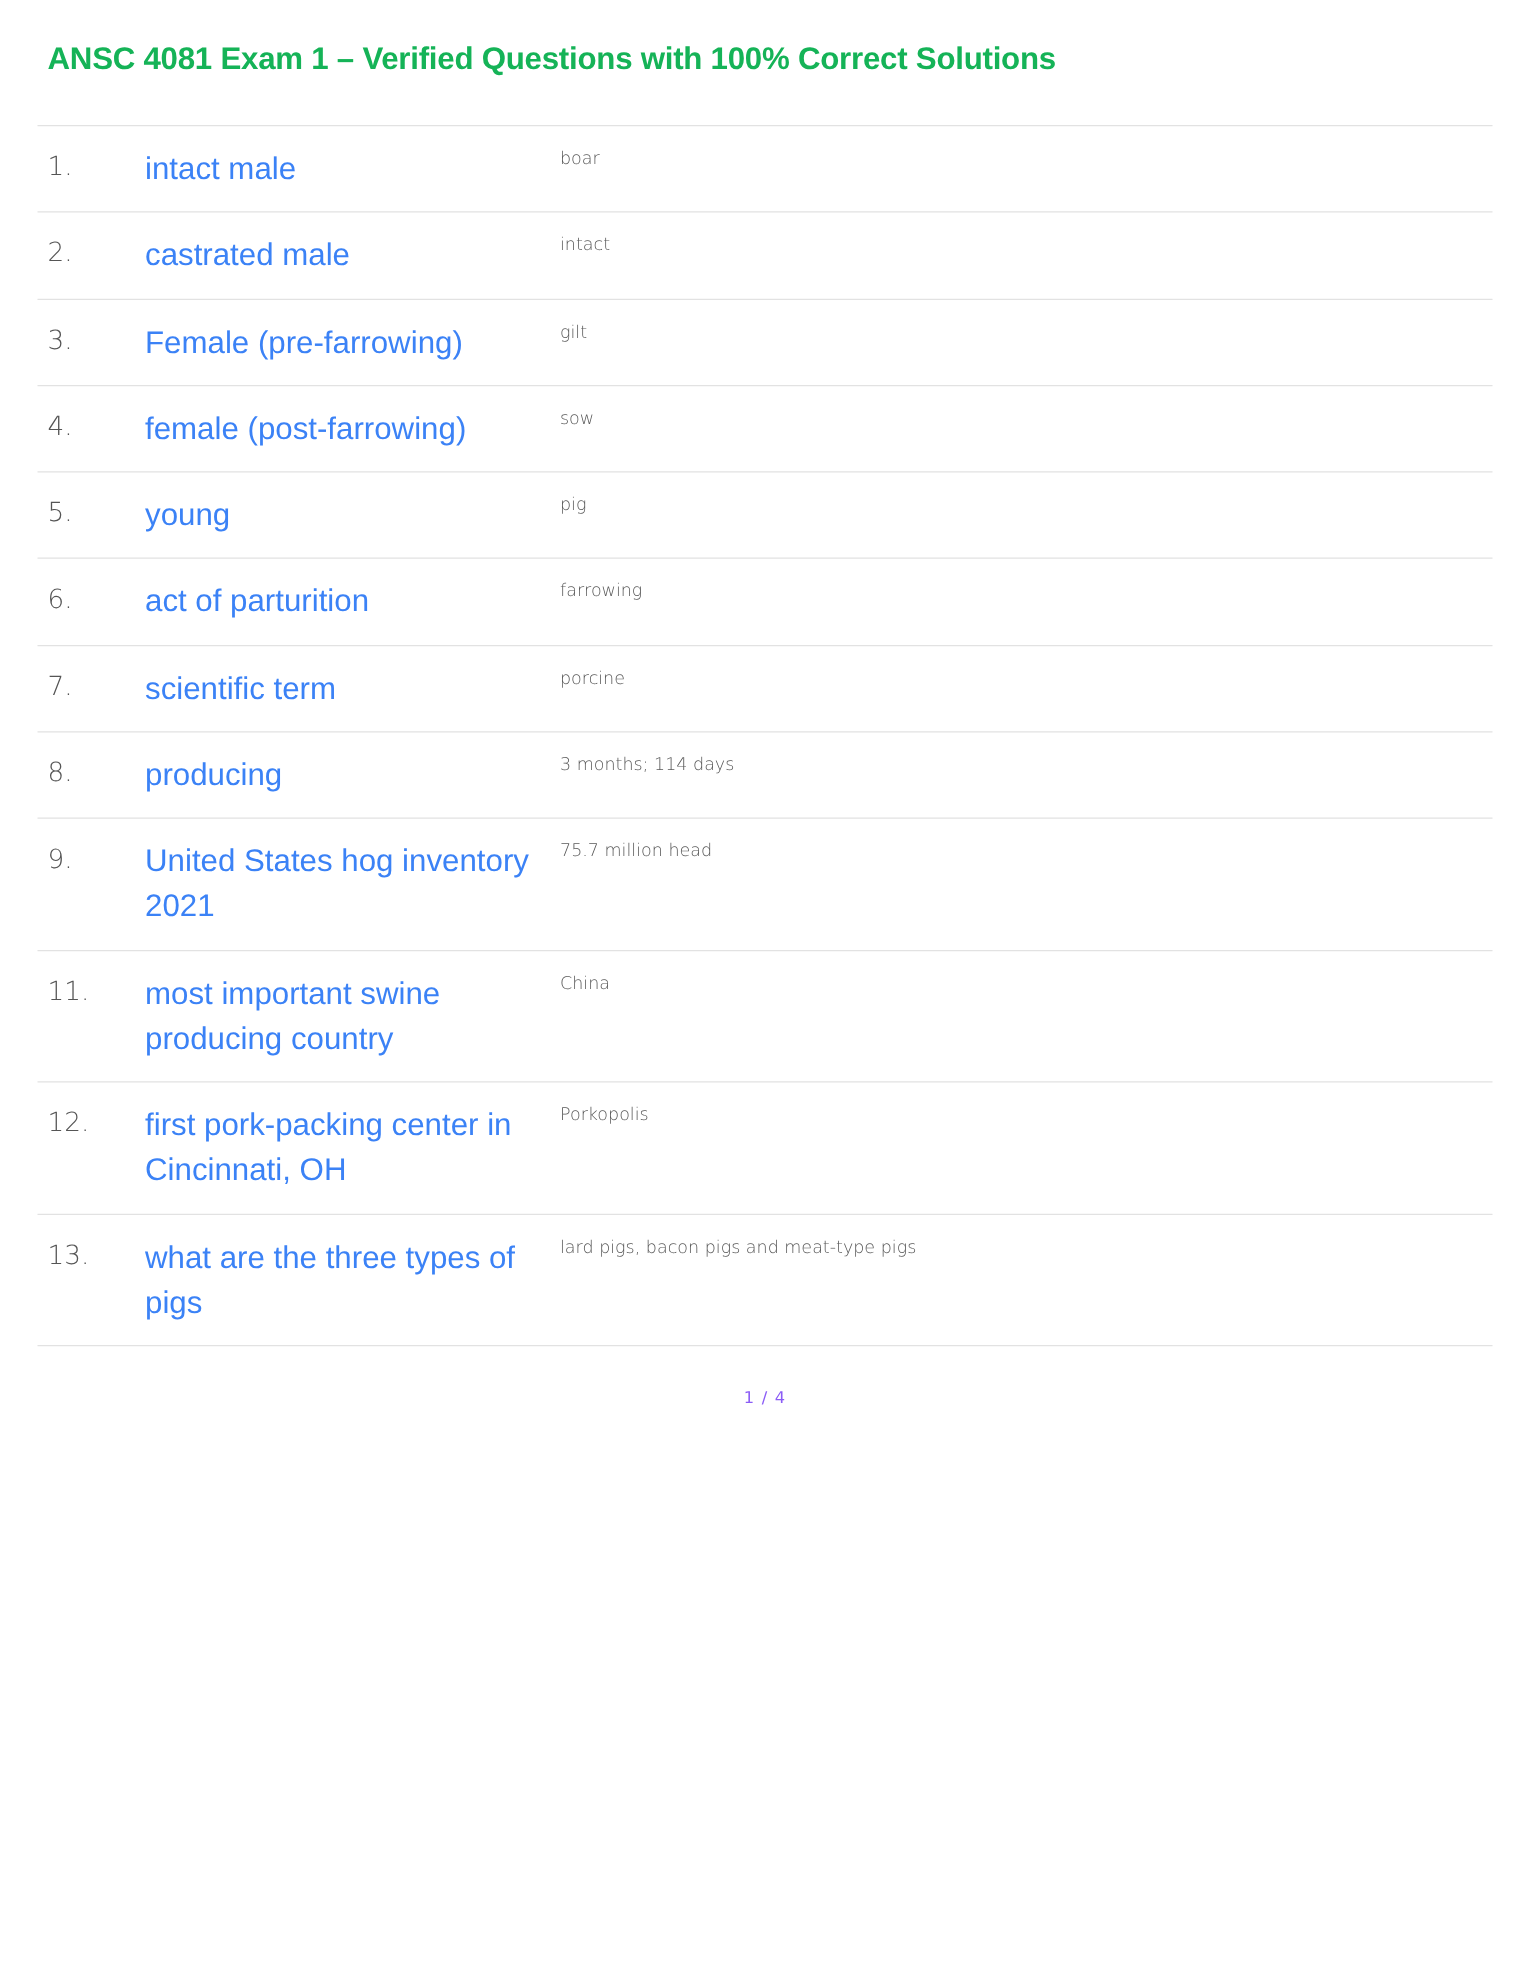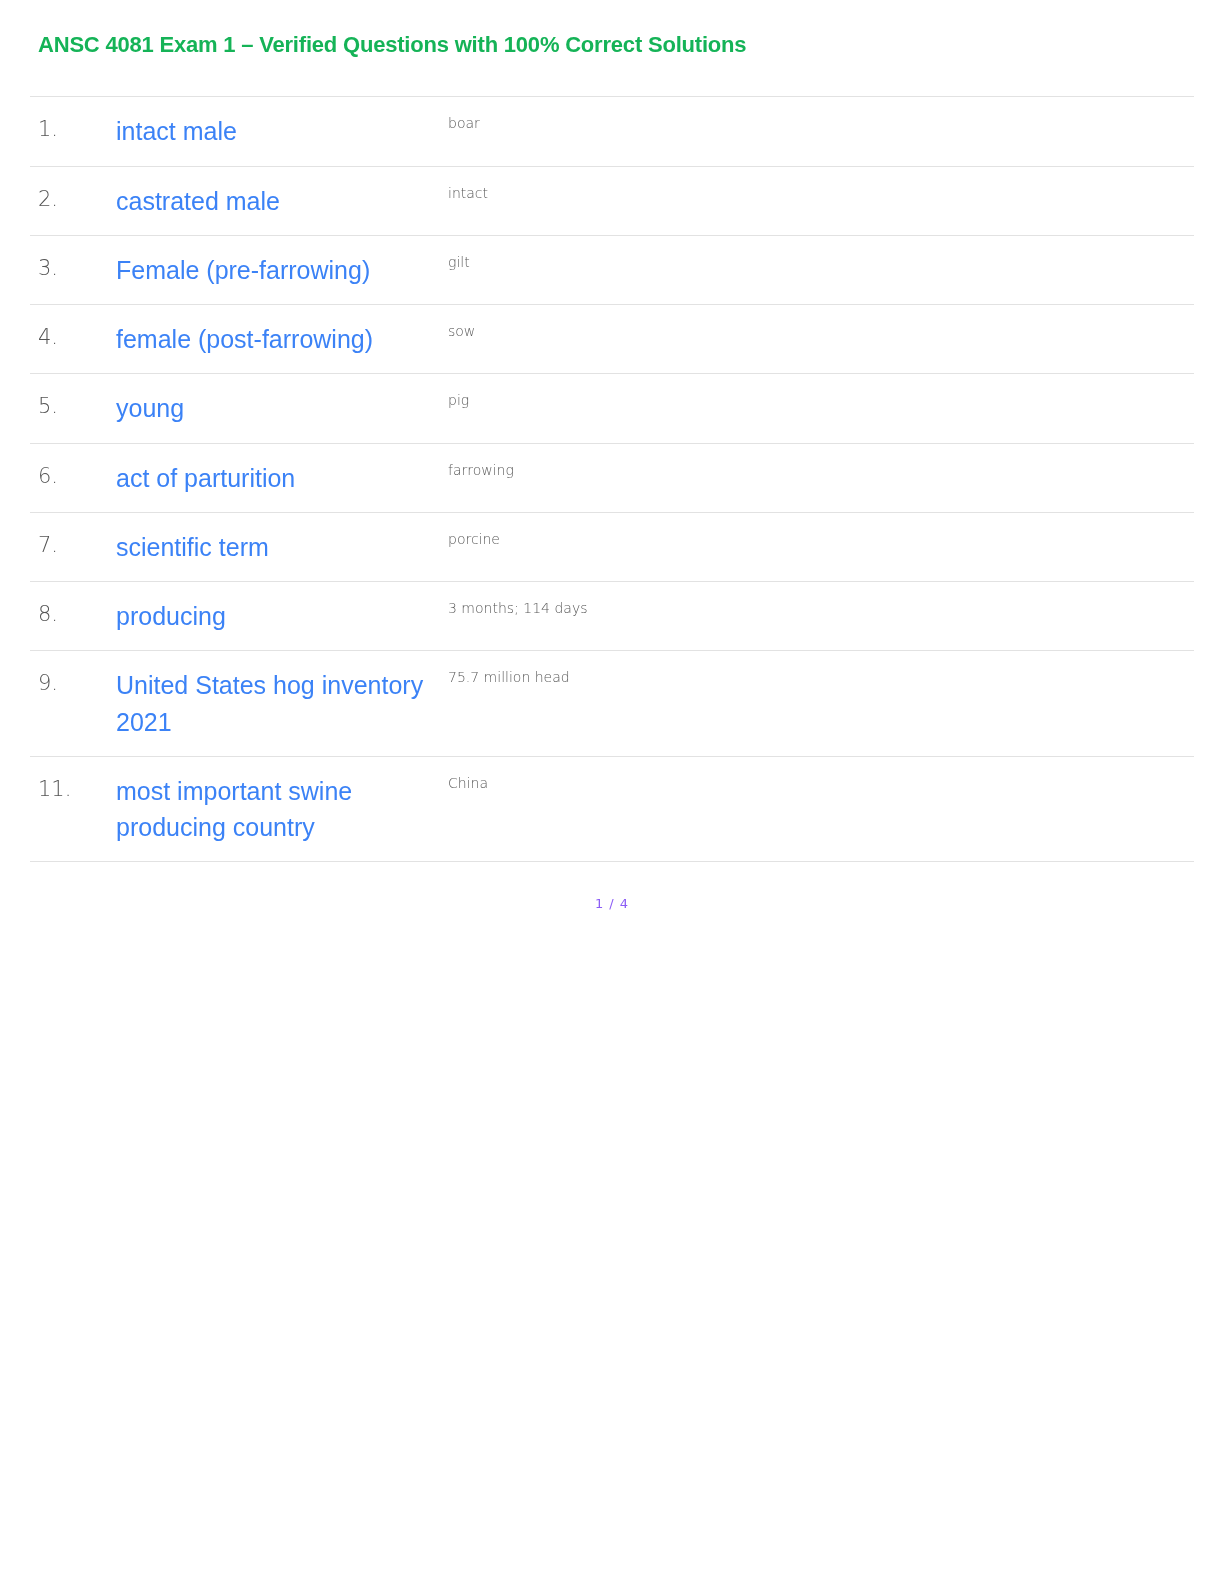--- a/index.html
+++ b/index.html
@@ -14,21 +14,21 @@
     color: #222222;
   }
   .page {
     width: 1224px;
     min-height: 1584px;
     box-sizing: border-box;
     padding: 26px 30px 0 30px;
     position: relative;
   }
   .doc-title {
-    font-size: 22px;
+    font-size: 25px;
     font-weight: bold;
     color: #15b357;
     letter-spacing: -0.2px;
     margin: 6px 0 0 8px;
     line-height: 1.2;
   }
   .qa-table {
     width: 100%;
     border-collapse: collapse;
     margin-top: 38px;
@@ -134,19 +134,29 @@
         <tr>
           <td class="num">9.</td>
           <td class="term">United States hog inventory 2021</td>
           <td class="def">75.7 million head</td>
         </tr>
         <tr>
           <td class="num">11.</td>
           <td class="term">most important swine producing country</td>
           <td class="def">China</td>
         </tr>
+        <tr>
+          <td class="num">12.</td>
+          <td class="term">first pork-packing center in Cincinnati, OH</td>
+          <td class="def">Porkopolis</td>
+        </tr>
+        <tr>
+          <td class="num">13.</td>
+          <td class="term">what are the three types of pigs</td>
+          <td class="def">lard pigs, bacon pigs and meat-type pigs</td>
+        </tr>
       </tbody>
   </table>
     <div class="last-rule"></div>
 
   <div class="footer">1 / 4</div>
 
 </div>
 
 </body></html>

